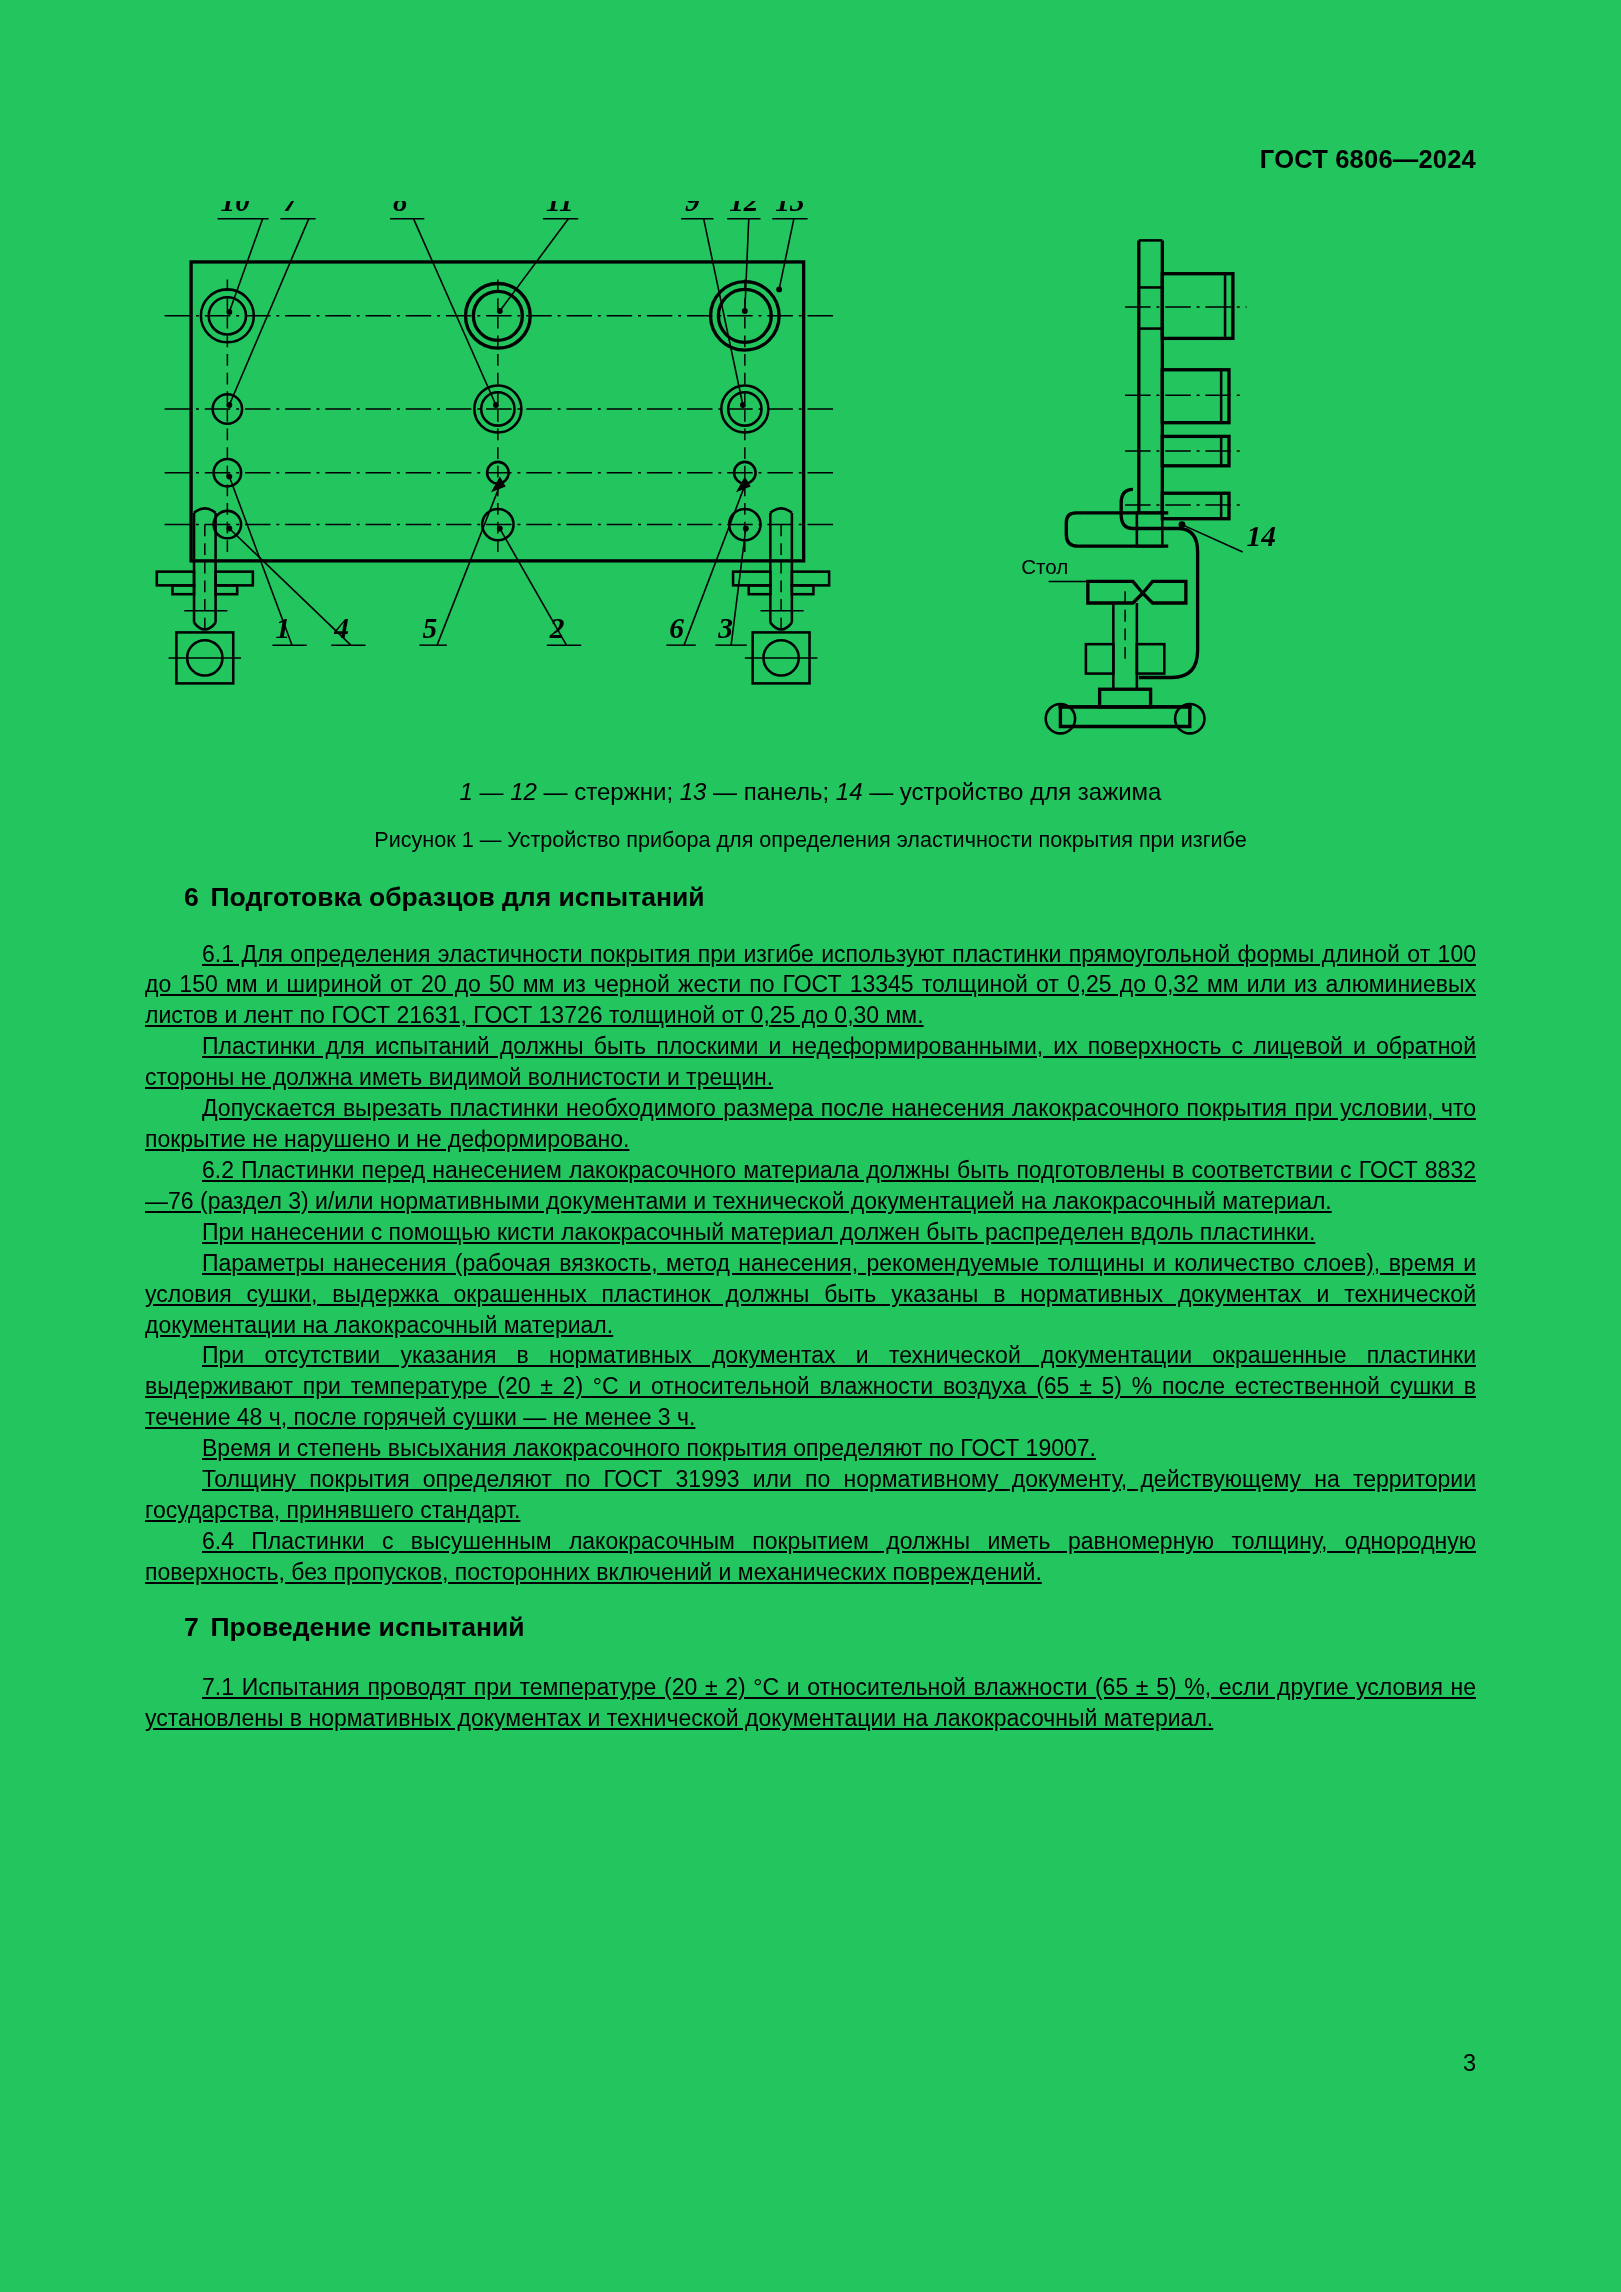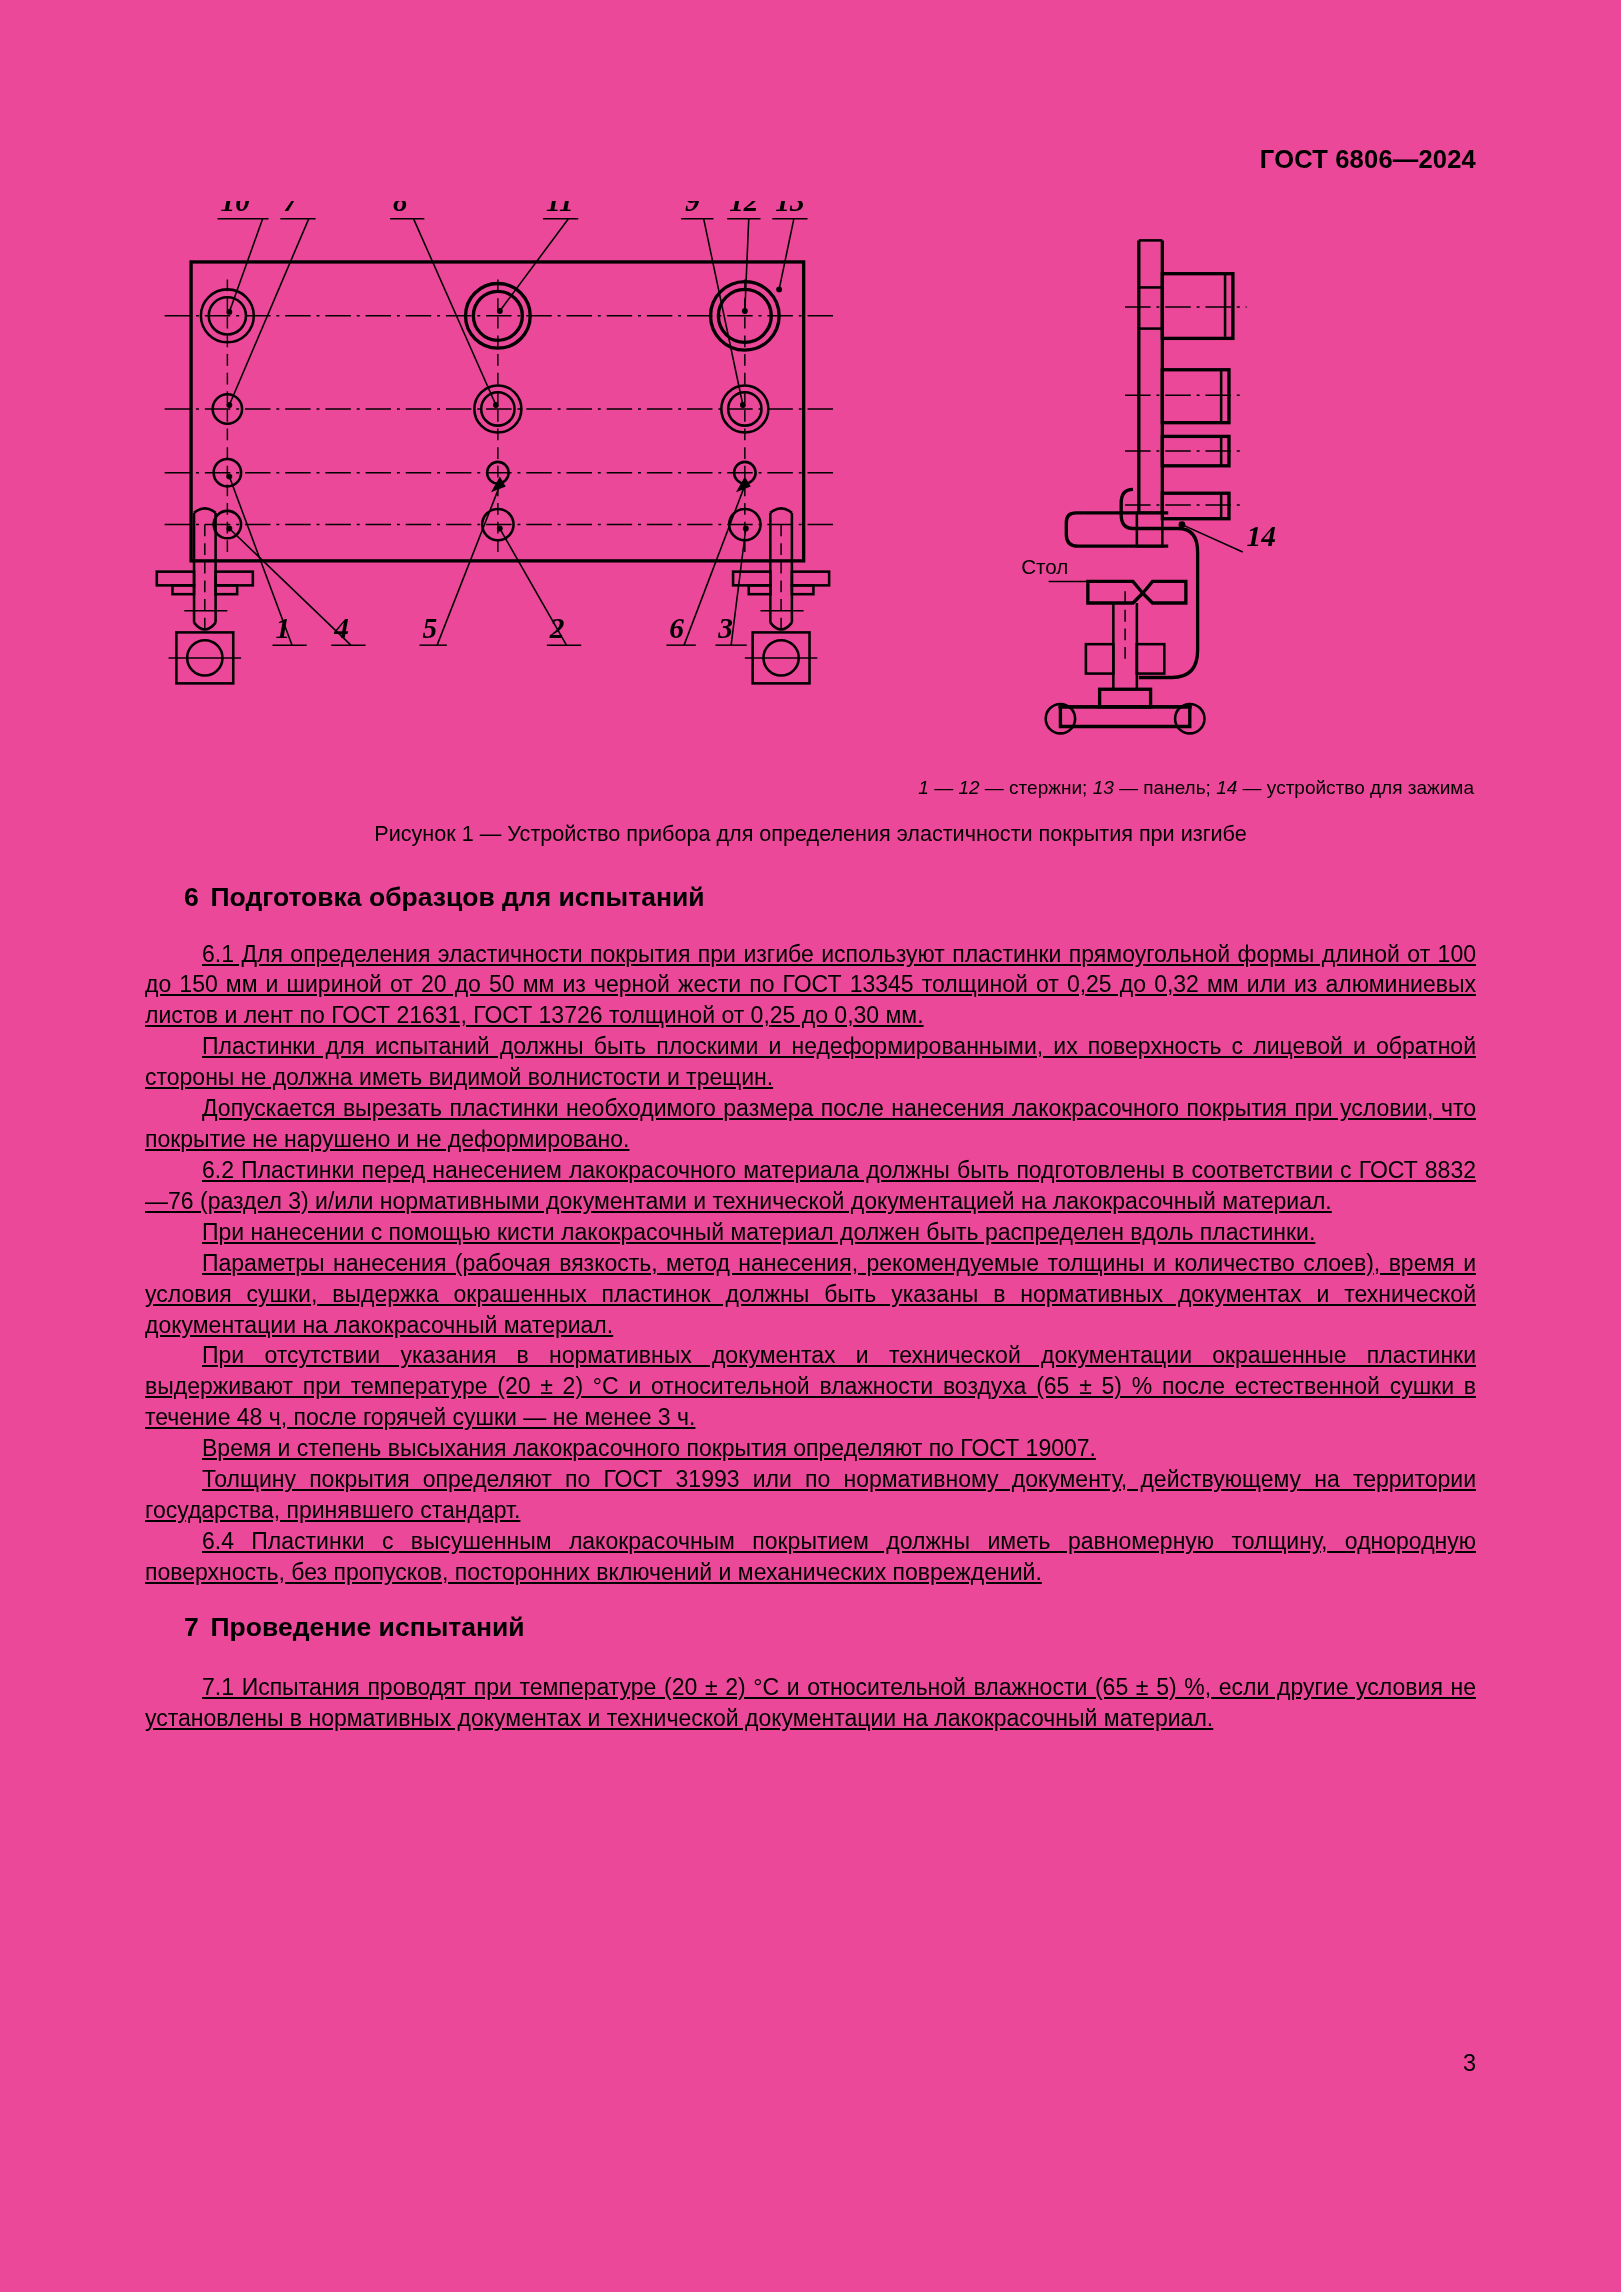--- a/index.html
+++ b/index.html
@@ -9,21 +9,21 @@
     background: #ffffff;
   }
   body {
     font-family: "Liberation Sans", sans-serif;
     color: #000000;
   }
   .page {
     position: relative;
     width: 1621px;
     height: 2293px;
-    background: #ec4899;
+    background: #22c55e;
     overflow: hidden;
     box-sizing: border-box;
   }
 
   
   .doc-header {
     position: absolute;
     top: 145px;
     right: 145px;
     font-size: 25.5px;
@@ -39,22 +39,22 @@
     left: 147px;
     width: 1327px;
   }
   .figure-svg-wrap {
     width: 1327px;
     height: 559px;
     position: relative;
   }
   .figure-legend {
     margin-top: 15.7px;
-    text-align: right;
-    font-size: 19px;
+    text-align: center;
+    font-size: 24px;
     line-height: 1.3;
   }
   .figure-legend .num { font-style: italic; }
   .figure-caption {
     margin-top: 19.6px;
     text-align: center;
     font-size: 21.6px;
     line-height: 1.3;
   }
 

